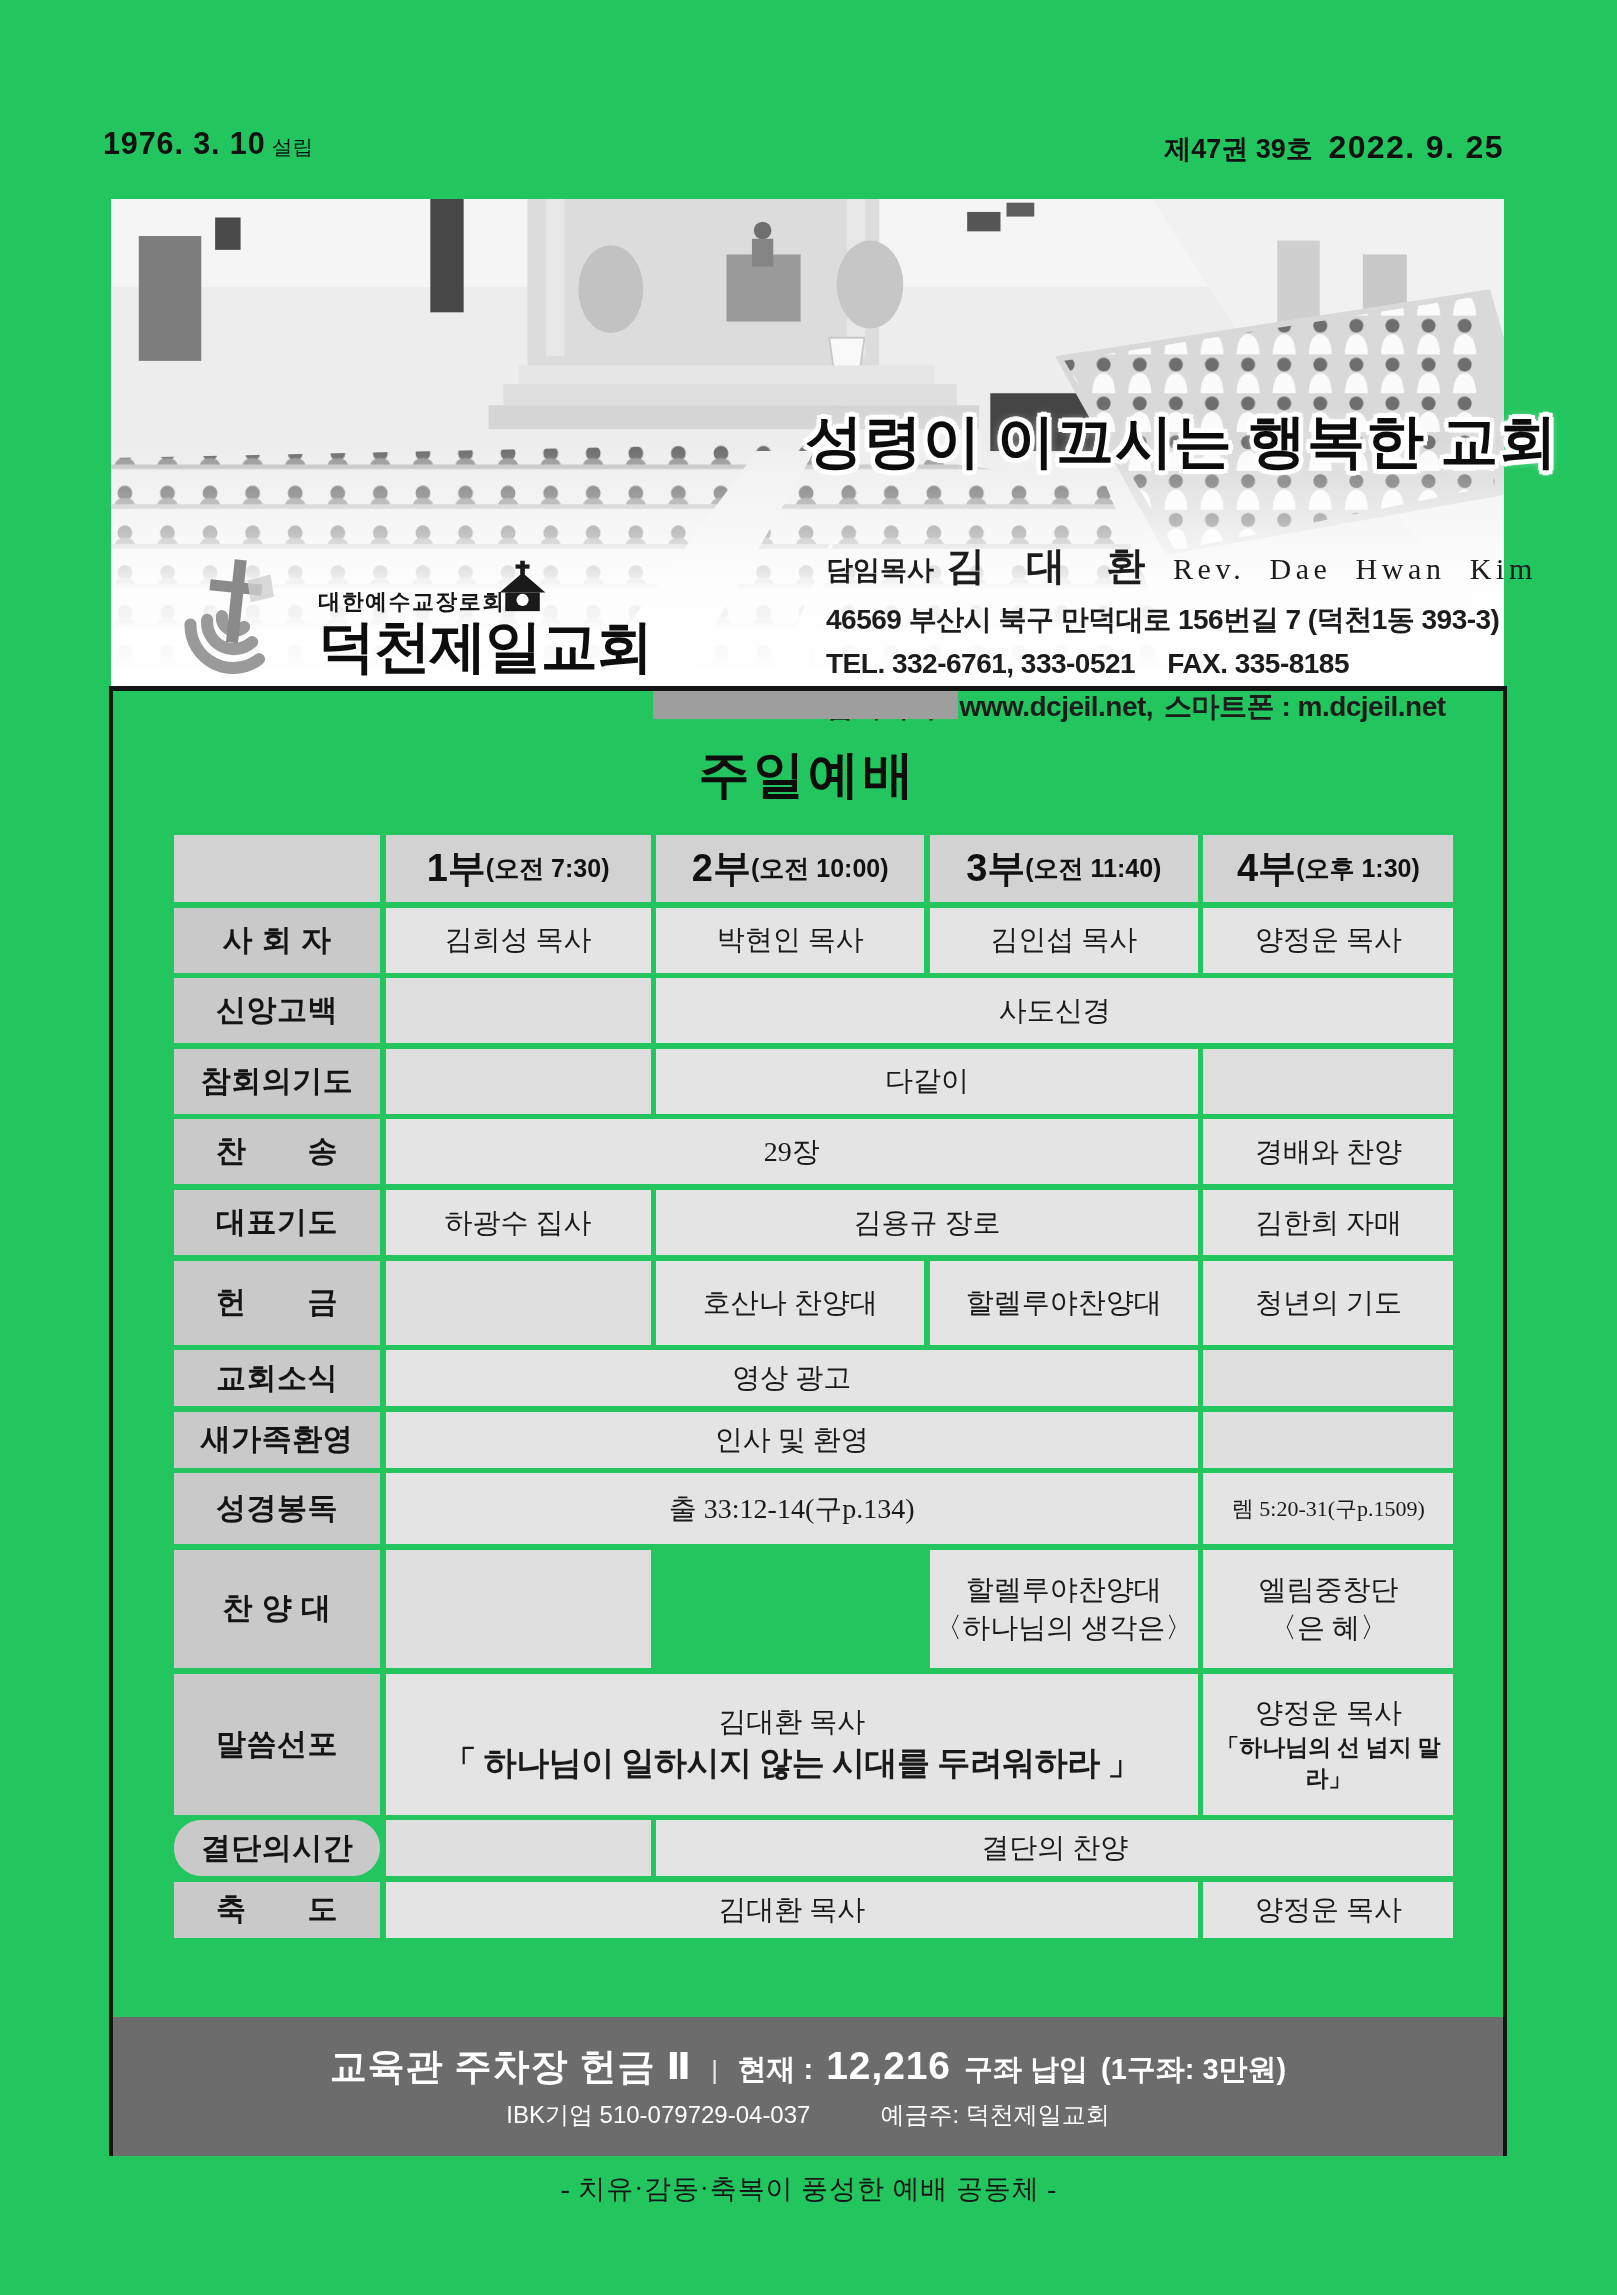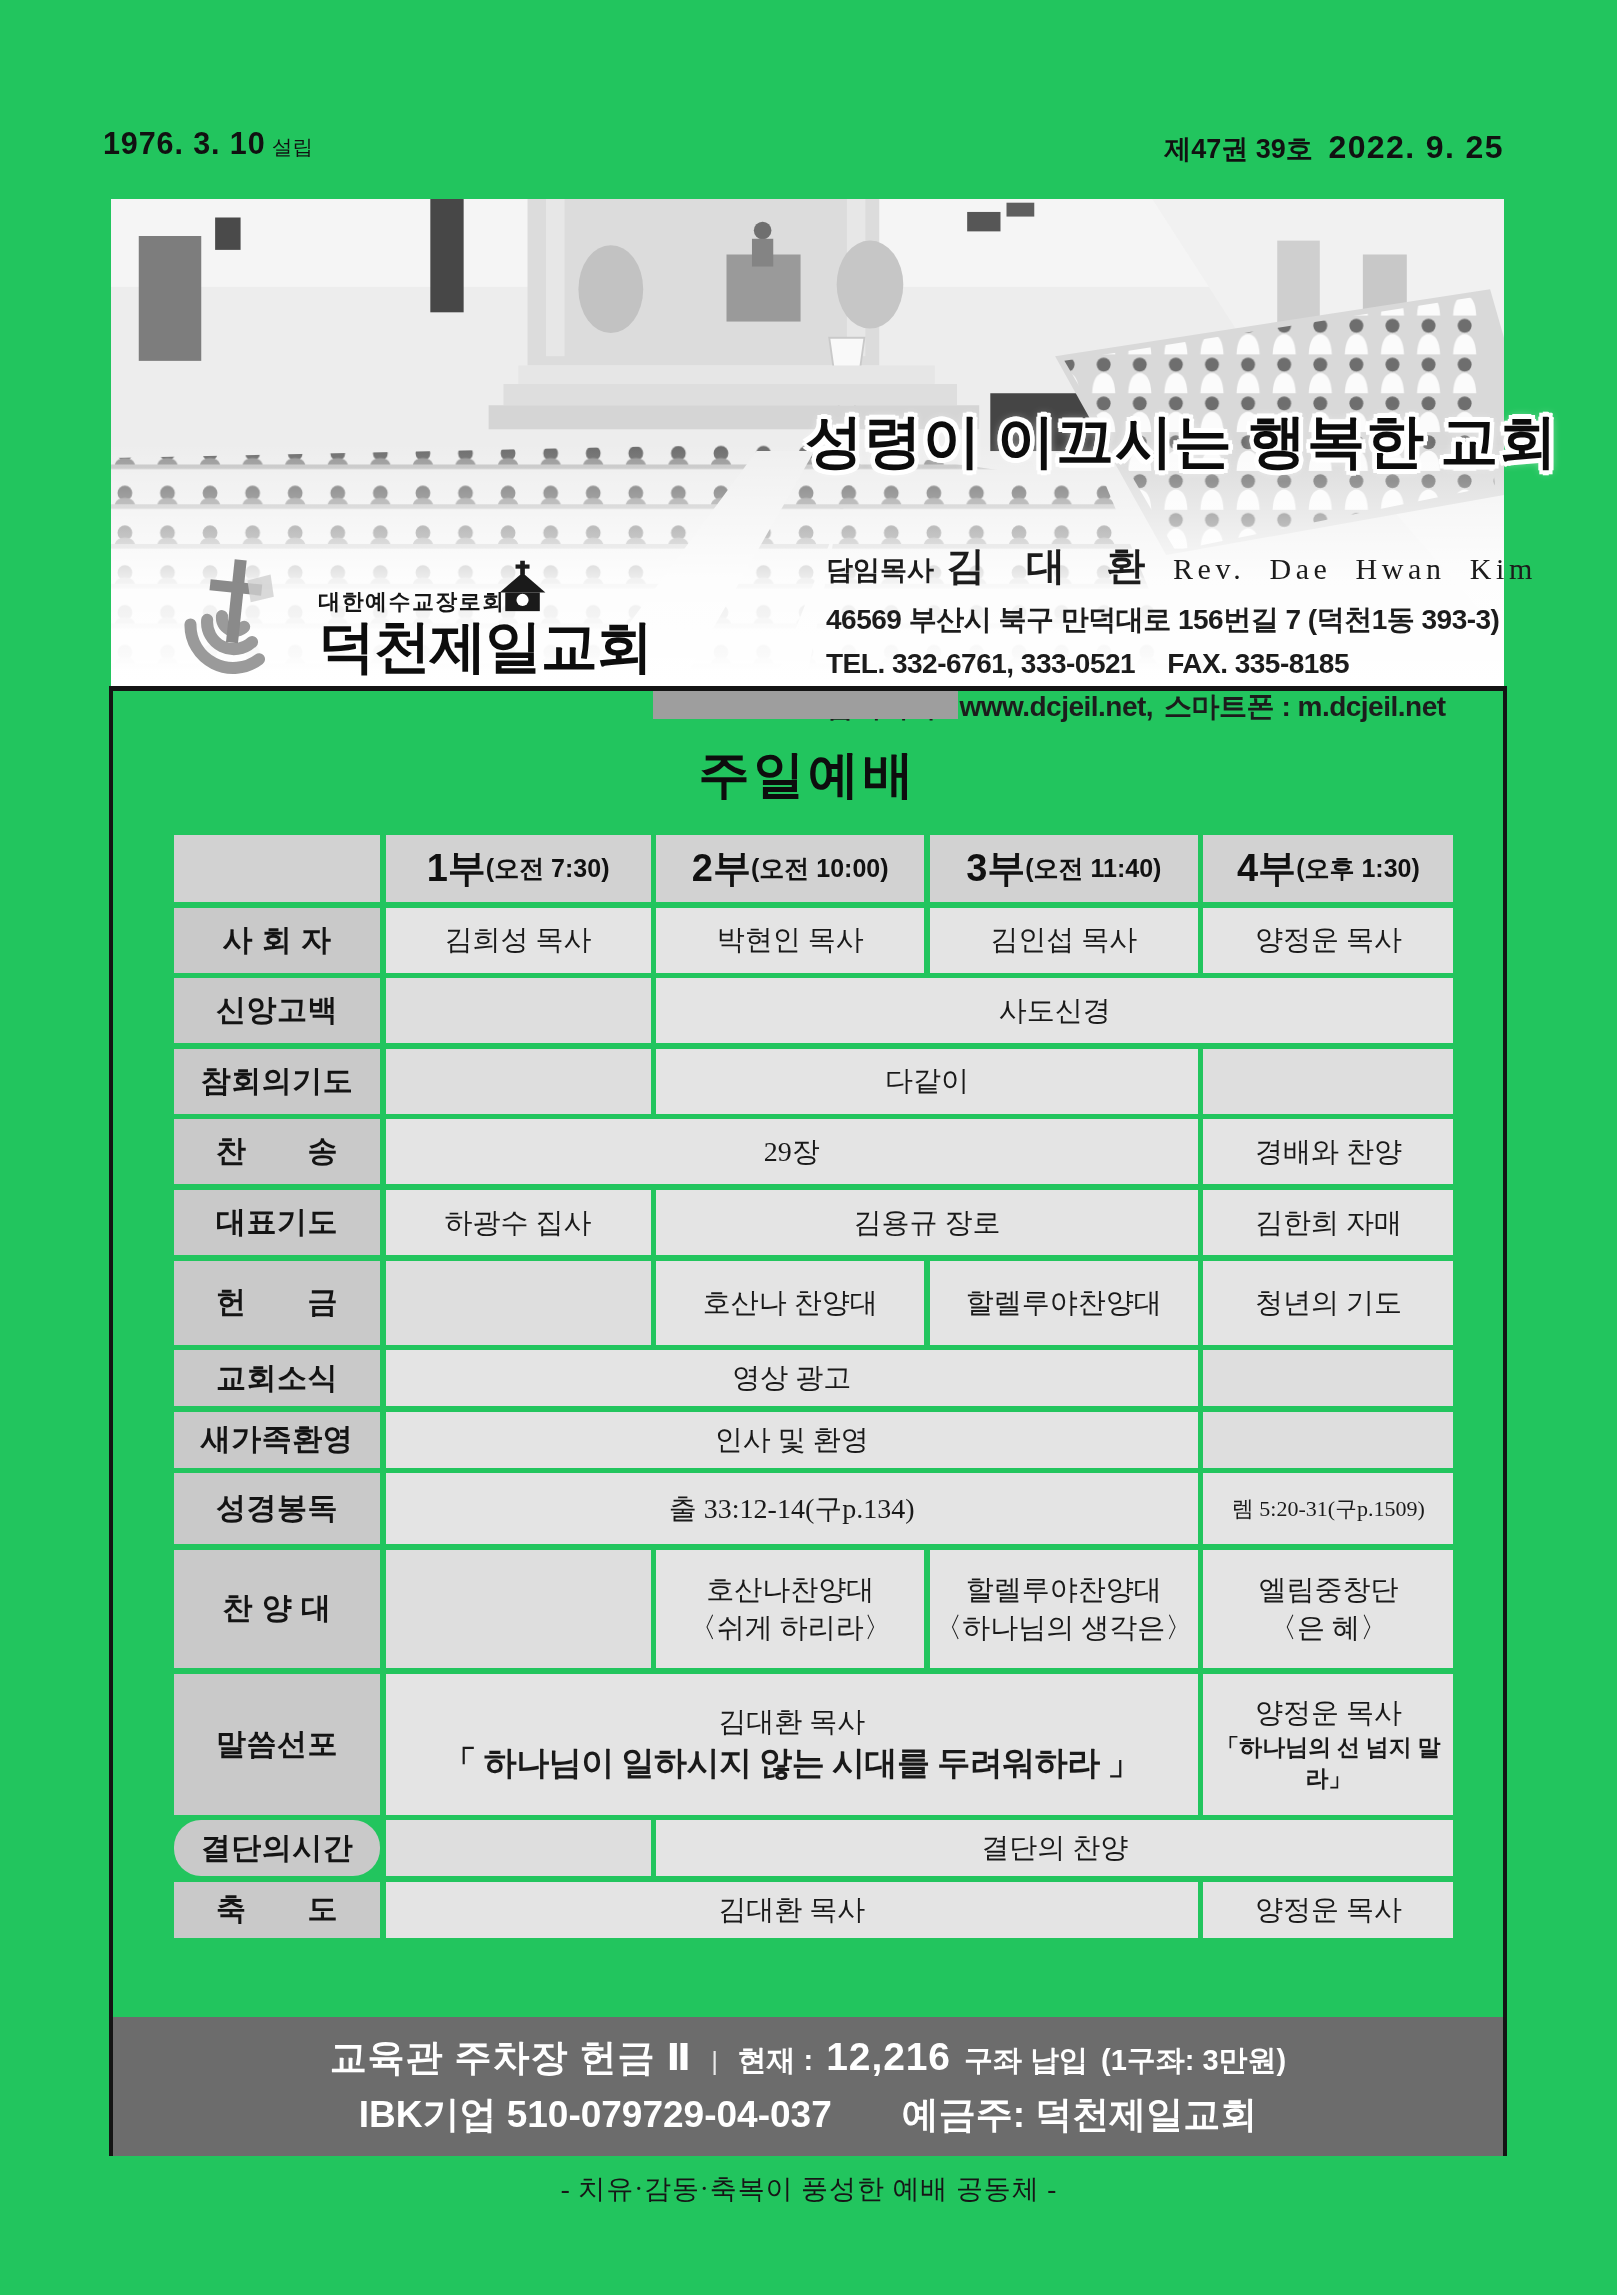--- a/index.html
+++ b/index.html
@@ -57,21 +57,21 @@
   .dcell.smalltxt{font-size:22px;}
   
   .banner{position:absolute;left:0;right:0;bottom:0;height:139px;background:#6c6c6c;color:#fff;
           display:flex;flex-direction:column;align-items:center;justify-content:center;gap:6.5px;}
   .bl1{display:flex;align-items:baseline;gap:13px;white-space:nowrap;}
   .bl1 .btitle{font-size:37px;font-weight:900;letter-spacing:0.9px;}
   .bl1 .bdiv{font-size:26px;font-weight:400;opacity:.85;padding:0 6.5px;}
   .bl1 .blab{font-size:29px;font-weight:700;}
   .bl1 .bval{font-size:39px;font-weight:900;letter-spacing:0.9px;}
   .bl1 .bunit,.bl1 .bnote{font-size:29px;font-weight:700;}
-  .bl2{display:flex;gap:70px;font-size:37px;font-weight:700;white-space:nowrap;}
+  .bl2{display:flex;gap:70px;font-size:24px;font-weight:400;white-space:nowrap;}
   
   .footer{position:absolute;left:0;right:0;top:2171px;text-align:center;font-size:27px;
           letter-spacing:0.9px;color:#161616;font-family:"Liberation Serif","DejaVu Serif",serif;}
 </style>
 </head>
 <body>
 
 <div class="page">
 
   <div class="mast-left">
@@ -284,24 +284,20 @@
           <div class="cell dcell" style="grid-column: 2 / span 3;">
             <span class="">출 33:12-14(구p.134)</span>
           </div>
           <div class="cell dcell smalltxt" style="grid-column: 5 / span 1;">
             <span class="">렘 5:20-31(구p.1509)</span>
           </div>
         </div>
         <div class="wrow" style="height: 118px;">
           <div class="cell lblcell" style="grid-column: 1 / span 1;">찬 양 대</div>
           <div class="cell dcell empty" style="grid-column: 2 / span 1;"></div>
-          <div class="cell dcell" style="grid-column: 3 / span 1;">
-            <span class="">호산나찬양대</span>
-            <span class="l2">〈쉬게 하리라〉</span>
-          </div>
           <div class="cell dcell" style="grid-column: 4 / span 1;">
             <span class="">할렐루야찬양대</span>
             <span class="l2">〈하나님의 생각은〉</span>
           </div>
           <div class="cell dcell" style="grid-column: 5 / span 1;">
             <span class="">엘림중창단</span>
             <span class="l2">〈은  혜〉</span>
           </div>
         </div>
         <div class="wrow" style="height: 141px;">

